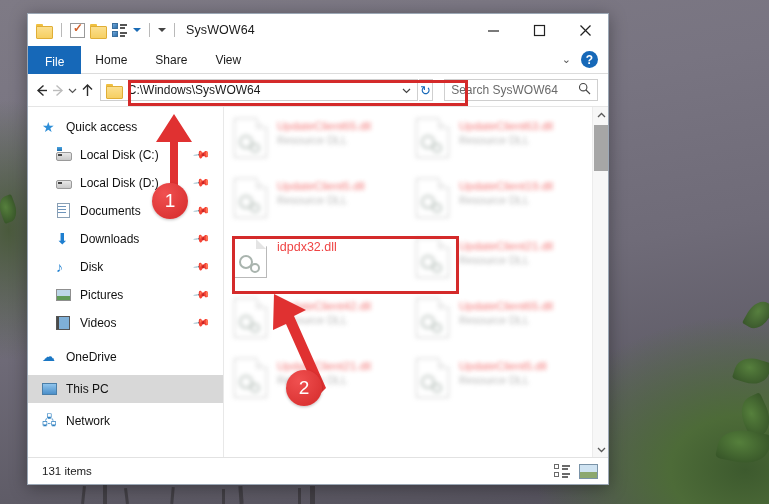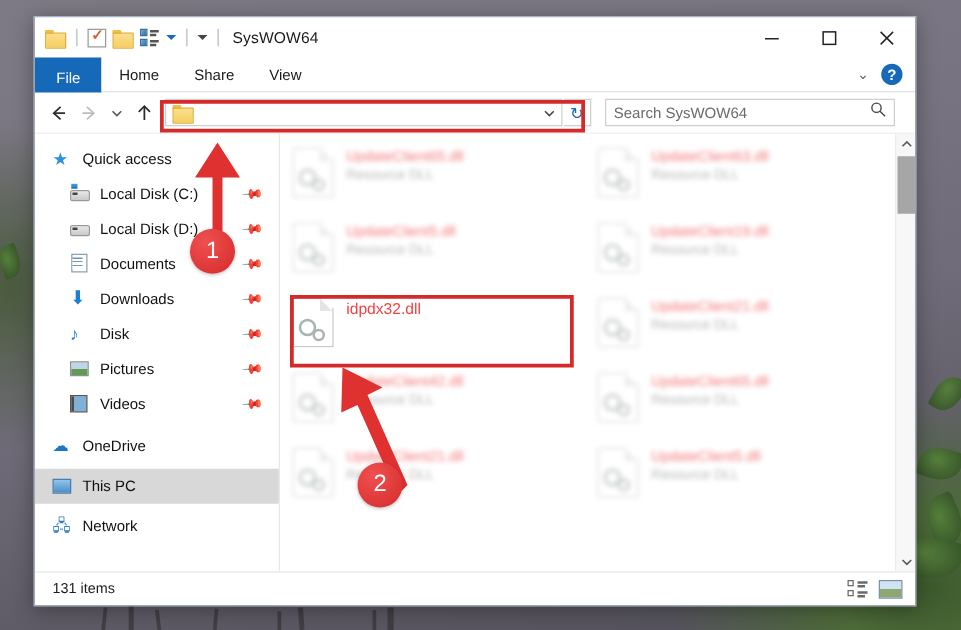--- a/index.html
+++ b/index.html
@@ -27,21 +27,21 @@
     position: absolute;
     background: radial-gradient(ellipse at 40% 40%, #56813c, #2f4a23);
     border-radius: 60% 10% 60% 10%;
     opacity: .95;
   }
 
   
   #window {
     position: absolute;
     left: 27px; top: 13px;
-    width: 706px; height: 472px;
+    width: 582px; height: 472px;
     background: #fff;
     border: 1px solid #9ba7b5;
     box-shadow: 0 3px 16px rgba(0,0,0,.35);
     display: flex; flex-direction: column;
   }
 
   
   .titlebar {
     height: 32px; flex: 0 0 32px;
     display: flex; align-items: center;
@@ -408,20 +408,21 @@
     <span class="navbtn">
       <svg width="15" height="15" viewBox="0 0 15 15">
           <path d="M3 6.5L7.5 2l4.5 4.5" fill="none" stroke="#2b2b2b" stroke-width="1.4"></path>
           <line x1="7.5" y1="2.4" x2="7.5" y2="13" stroke="#2b2b2b" stroke-width="1.4"></line>
         </svg>
     </span>
 
     <div class="addrwrap">
       <div class="addrbox">
         <span class="folder-ico"></span>
+        <span class="path">C:\Windows\SysWOW64</span>
         <span class="addr-chevron">
           <svg width="11" height="11" viewBox="0 0 11 11">
               <path d="M2 4l3.5 3.5L9 4" fill="none" stroke="#444" stroke-width="1.2"></path>
             </svg>
         </span>
       </div>
     </div>
     <span class="addr-refresh">↻</span>
 
     <div class="searchbox">

